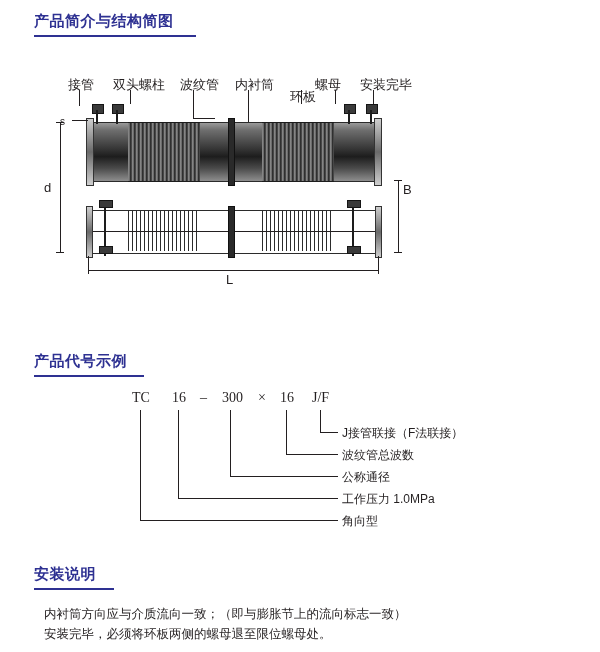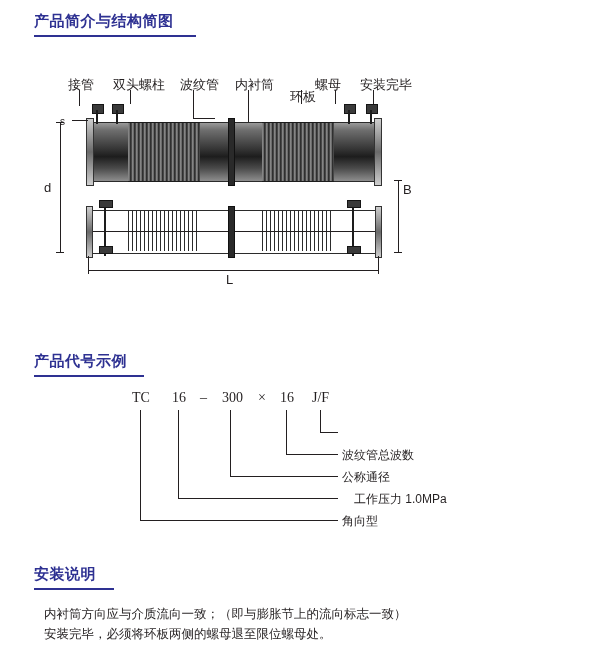--- a/index.html
+++ b/index.html
@@ -179,23 +179,24 @@
 
   <div class="leader-v" style="left:230px;top:40px;height:66px;"></div>
   <div class="leader-h" style="left:230px;top:106px;width:108px;"></div>
 
   <div class="leader-v" style="left:178px;top:40px;height:88px;"></div>
   <div class="leader-h" style="left:178px;top:128px;width:160px;"></div>
 
   <div class="leader-v" style="left:140px;top:40px;height:110px;"></div>
   <div class="leader-h" style="left:140px;top:150px;width:198px;"></div>
 
+  <div class="code-desc" style="left:342px;top:55px;">J接管联接（F法联接）</div>
   <div class="code-desc" style="left:342px;top:77px;">波纹管总波数</div>
   <div class="code-desc" style="left:342px;top:99px;">公称通径</div>
-  <div class="code-desc" style="left:342px;top:121px;margin-left:12px;">工作压力 1.0MPa</div>
+  <div class="code-desc" style="left:342px;top:121px;">工作压力 1.0MPa</div>
   <div class="code-desc" style="left:342px;top:143px;">角向型</div>
 </div>
 
 <div class="section-title" style="left:34px;top:565px;">安装说明</div>
 <div class="title-underline" style="left:34px;top:588px;width:80px;"></div>
 
 <div class="note" style="left:44px;top:604px;">内衬筒方向应与介质流向一致；（即与膨胀节上的流向标志一致）</div>
 <div class="note" style="left:44px;top:624px;">安装完毕，必须将环板两侧的螺母退至限位螺母处。</div>
 
 </body></html>

